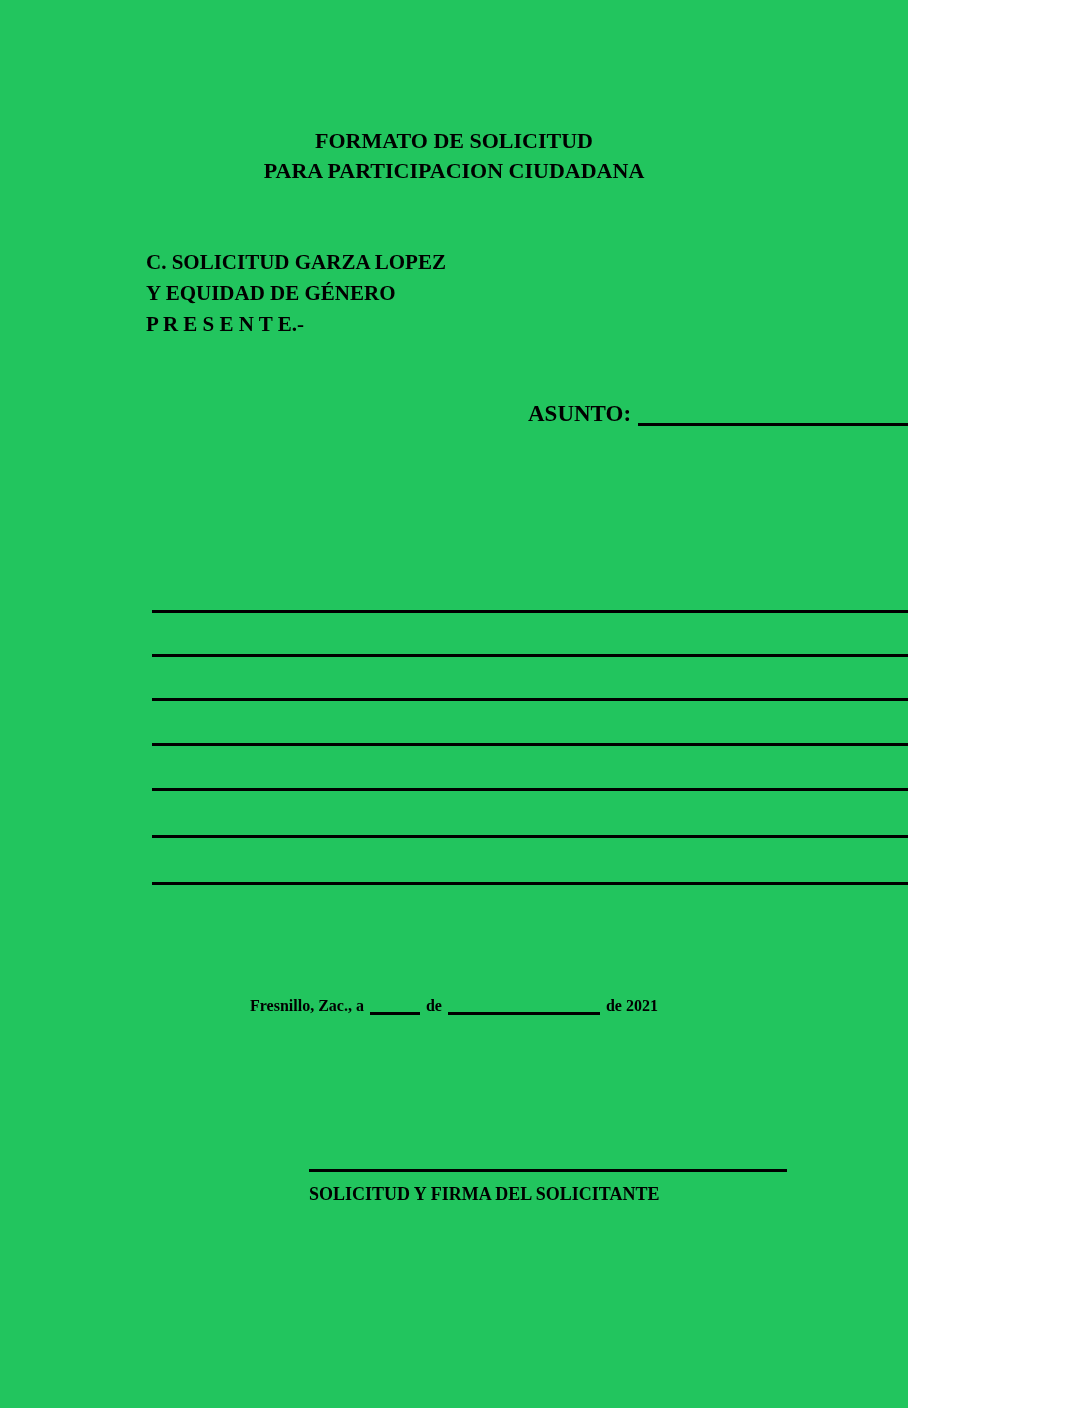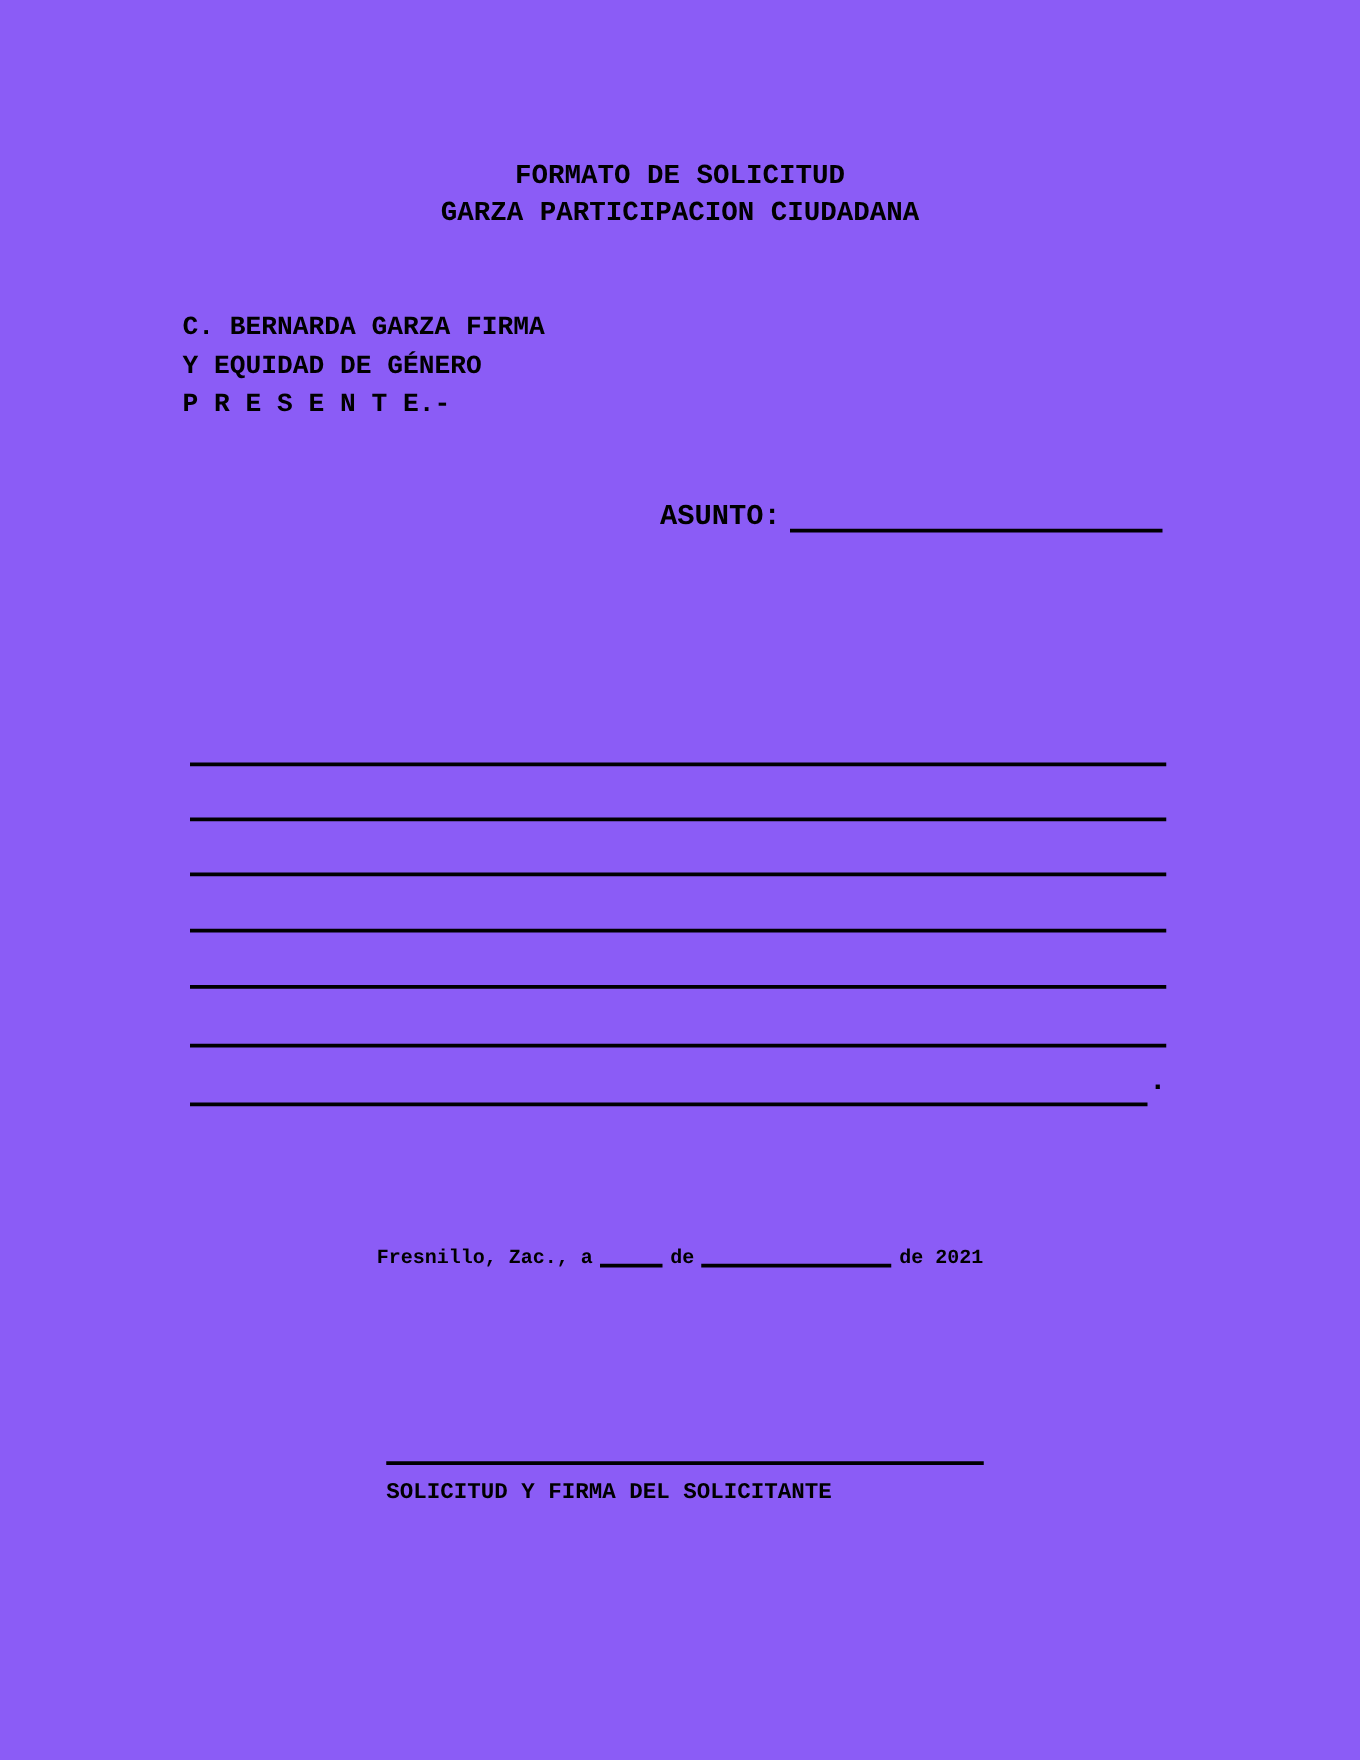--- a/index.html
+++ b/index.html
@@ -2,25 +2,25 @@
 <html><head>
 <meta charset="utf-8">
 <style>
   html, body {
     margin: 0;
     padding: 0;
     background: #ffffff;
   }
   .page {
     position: relative;
-    width: 1088px;
+    width: 908px;
     height: 1408px;
-    background: #8b5cf6;
+    background: #22c55e;
     color: #000000;
-    font-family: Liberation Mono, monospace;
+    font-family: Liberation Serif, serif;
     overflow: hidden;
   }
   .doc-title {
     position: absolute;
     top: 126px;
     left: 0;
     width: 100%;
     text-align: center;
     font-weight: bold;
     font-size: 22px;
@@ -121,25 +121,25 @@
     white-space: nowrap;
   }
 </style>
 </head>
 <body>
 
 <div class="page">
 
   <div class="doc-title">
     <div>FORMATO DE SOLICITUD</div>
-    <div>GARZA PARTICIPACION CIUDADANA</div>
+    <div>PARA PARTICIPACION CIUDADANA</div>
   </div>
 
   <div class="addressee">
-    <div>C. BERNARDA GARZA FIRMA</div>
+    <div>C. SOLICITUD GARZA LOPEZ</div>
     <div>Y EQUIDAD DE GÉNERO</div>
     <div>P R E S E N T E.-</div>
   </div>
 
   <div class="subject-row">
     <span class="subject-label">ASUNTO:</span>
     <span class="subject-blank"></span>
   </div>
 
 

